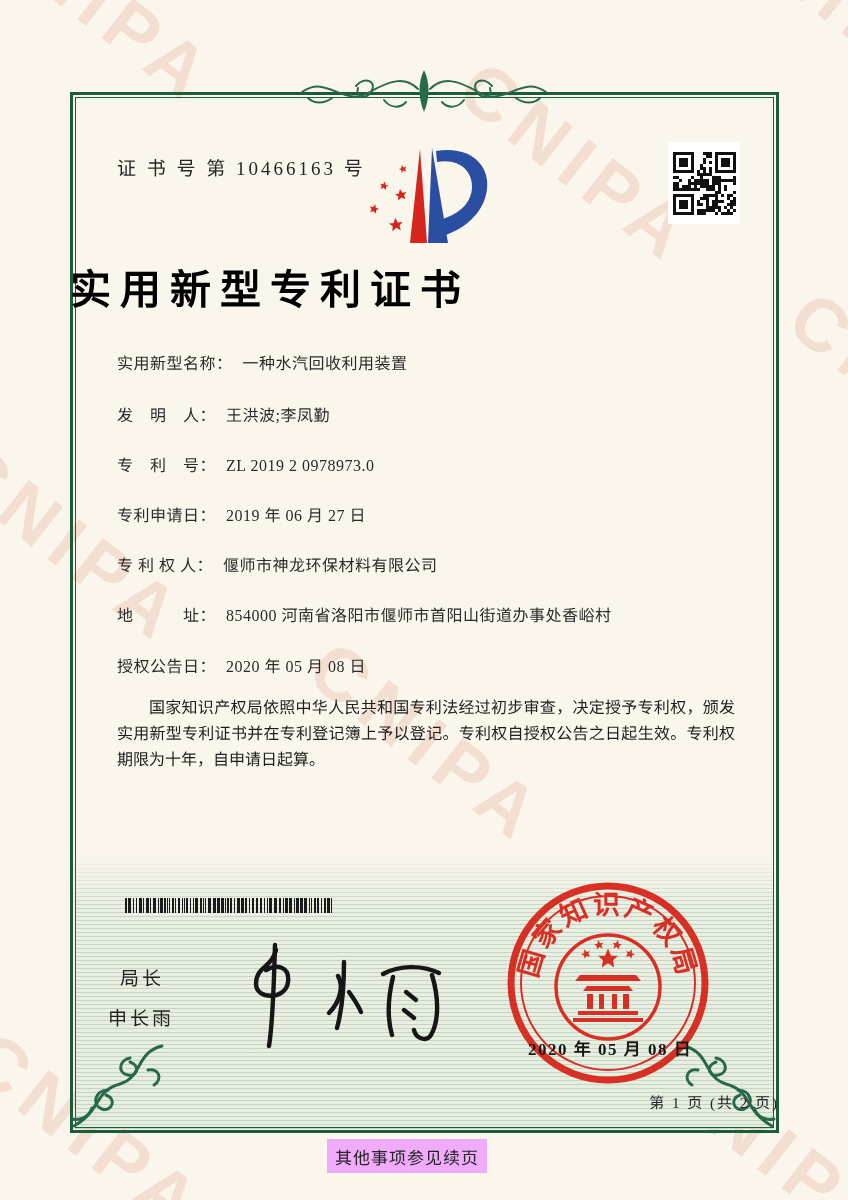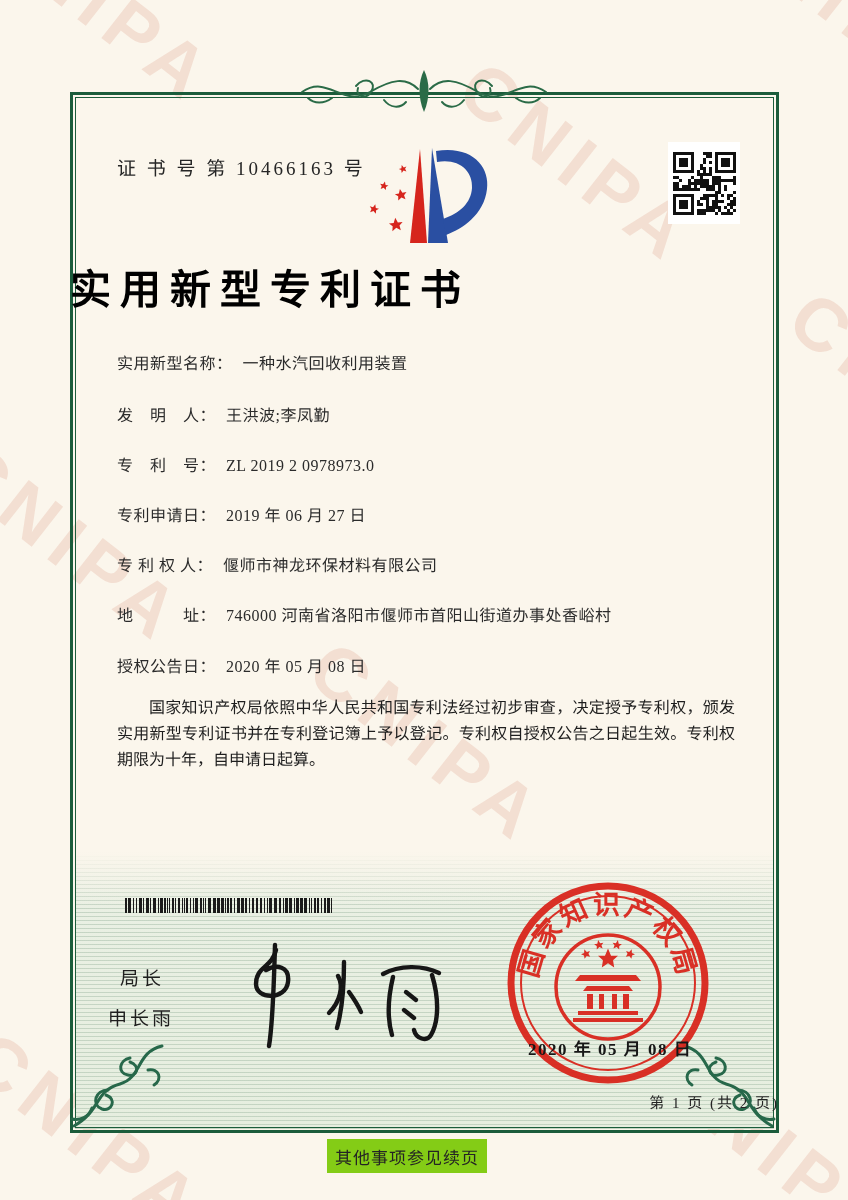--- a/index.html
+++ b/index.html
@@ -46,21 +46,21 @@
   .officer{font-family:"Liberation Sans","DejaVu Sans",sans-serif;font-size:19px;
            letter-spacing:3px;color:#1f1f1f;z-index:3;}
   .sig{left:246px;top:942px;z-index:3;}
 
   .sealwrap{left:502px;top:877px;z-index:3;opacity:0.95;}
   .sealdate{left:528px;top:1035px;z-index:4;font-size:17px;font-weight:bold;
             letter-spacing:1.5px;color:#171717;}
 
   .pageinfo{left:70px;top:1091px;width:709px;text-align:right;font-size:15px;
             letter-spacing:2px;color:#242424;z-index:3;}
-  .contnote{left:327px;top:1139px;width:160px;height:34px;background:#84cc16;z-index:3;
+  .contnote{left:327px;top:1139px;width:160px;height:34px;background:#f0abfc;z-index:3;
             display:flex;align-items:center;justify-content:center;font-size:17px;
             letter-spacing:1px;color:#242424;}
 
   .orn{z-index:2;pointer-events:none;}
 </style>
 </head>
 <body>
 
 <span class="wm" style="left:-40px;top:-40px">CNIPA</span>
 <span class="wm" style="left:700px;top:-45px">CNIPA</span>
@@ -289,21 +289,21 @@
 <div class="row" style="top:454px">
   <span class="flabel">专　利　号：</span><span class="fvalue">ZL 2019 2 0978973.0</span>
 </div>
 <div class="row" style="top:504px">
   <span class="flabel">专利申请日：</span><span class="fvalue">2019 年 06 月 27 日</span>
 </div>
 <div class="row" style="top:554px">
   <span class="flabel">专 利 权 人：</span><span class="fvalue">偃师市神龙环保材料有限公司</span>
 </div>
 <div class="row" style="top:604px">
-  <span class="flabel">地　　　址：</span><span class="fvalue">746000 河南省洛阳市偃师市首阳山街道办事处香峪村</span>
+  <span class="flabel">地　　　址：</span><span class="fvalue">854000 河南省洛阳市偃师市首阳山街道办事处香峪村</span>
 </div>
 <div class="row" style="top:655px">
   <span class="flabel">授权公告日：</span><span class="fvalue">2020 年 05 月 08 日</span>
 </div>
 
 <div class="abs bodytext">
   <p>国家知识产权局依照中华人民共和国专利法经过初步审查，决定授予专利权，颁发实用新型专利证书并在专利登记簿上予以登记。专利权自授权公告之日起生效。专利权期限为十年，自申请日起算。</p>
 </div>
 
 <svg class="abs barcode" id="bcsvg" width="214" height="15" viewBox="0 0 214 15">

